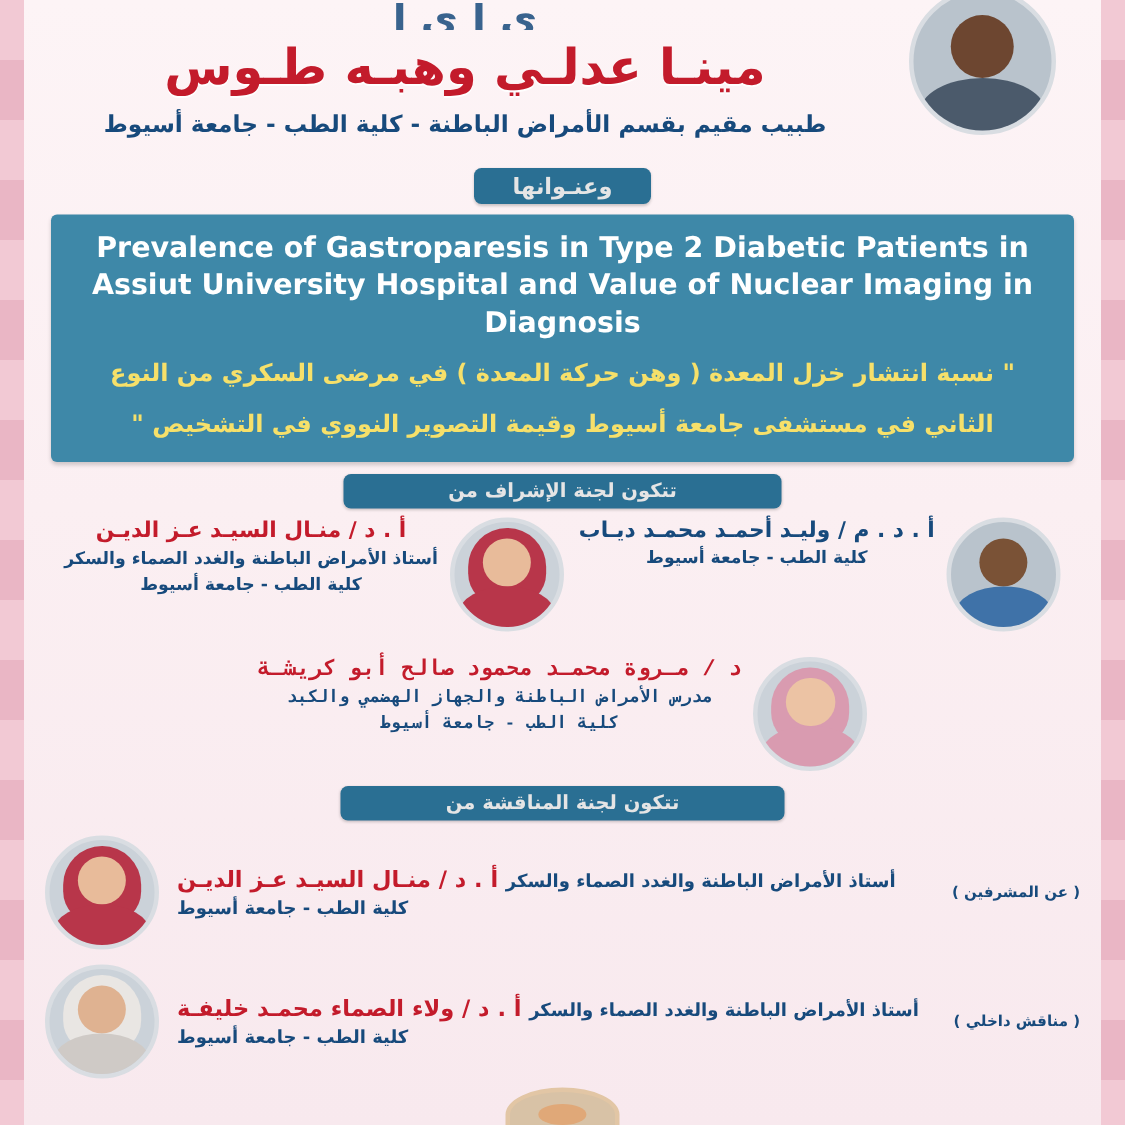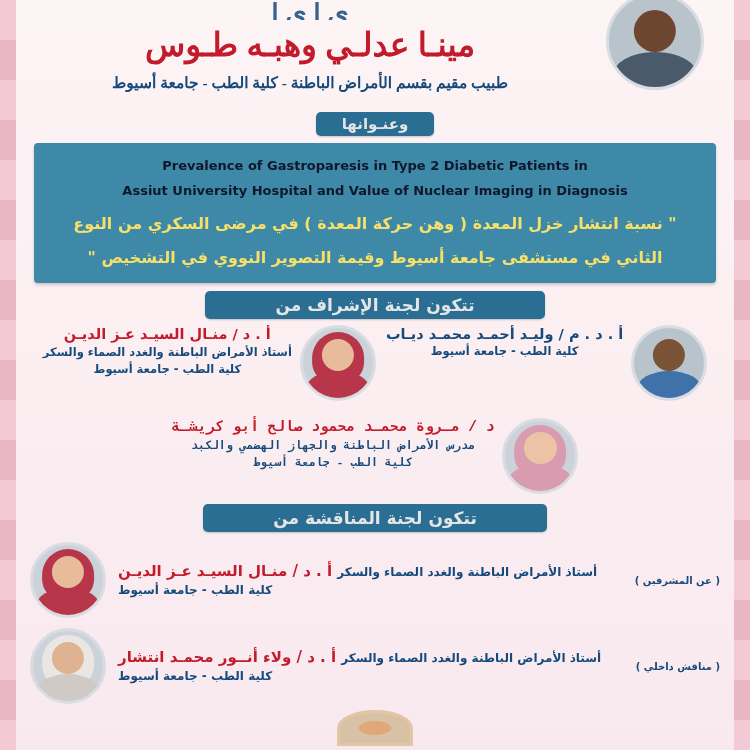--- a/index.html
+++ b/index.html
@@ -26,21 +26,21 @@
     background:repeating-linear-gradient(180deg,#f2c9d4 0 40px,#eab6c5 40px 80px);
   }
   .frame:after{
     content:"";position:absolute;right:-16px;top:0;width:16px;height:100%;
     background:repeating-linear-gradient(180deg,#f2c9d4 0 40px,#eab6c5 40px 80px);
   }
   .inner{position:absolute;left:16px;right:16px;top:0;bottom:0;}
 
   
   .top-strip{
-    position:relative;height:112px;font-family:Liberation Serif, serif;
+    position:relative;height:112px;
   }
   .top-clip{
     position:absolute;right:20px;top:-8px;width:118px;text-align:center;
   }
   .avatar{
     width:92px;height:92px;border-radius:50%;
     border:3px solid #d9dde2;
     background:#cfd6dc;
     position:relative;overflow:hidden;margin:0 auto;
   }
@@ -75,34 +75,34 @@
     letter-spacing:.5px;
   }
 
   
   .pill{
     margin:0 auto 0;width:fit-content;
     background:#2a6f93;color:#e5e5e5;border-radius:5px;
     padding:3px 26px;font-size:15px;font-weight:bold;
     box-shadow:0 1px 2px rgba(0,0,0,.2);
   }
-  .pill.wide{padding:4px 70px;font-size:17px;}
+  .pill.wide{padding:4px 70px;font-size:13px;}
 
   
   .title-panel{
     margin:7px 18px 0;
     background:#3e88a8;
     border-radius:4px;
     padding:10px 14px 12px;
     color:#fff;text-align:center;
     box-shadow:0 2px 3px rgba(0,0,0,.18);
   }
   .title-en{
-    direction:ltr;font-size:13px;line-height:25px;font-weight:bold;
-    color:#0f172a;
+    direction:ltr;font-size:19px;line-height:25px;font-weight:bold;
+    color:#ffffff;
   }
   .title-ar{
     margin-top:8px;font-size:16px;line-height:26px;font-weight:bold;
     color:#f6e06a;
   }
 
   
   .sec{margin-top:8px;}
   .row{
     display:flex;align-items:flex-start;justify-content:center;
@@ -233,21 +233,21 @@
           <div class="head" style="background:#e8bb9a;"></div>
           <div class="body" style="background:#b8364a;"></div>
         </div>
       </div>
 
       <div class="drow">
         <div class="tag">( مناقش داخلي )</div>
         <div class="dtext">
           <div>
             <span class="drole">أستاذ الأمراض الباطنة والغدد الصماء والسكر</span>
-            <span class="dname">أ . د / ولاء أنــور محمـد انتشار</span>
+            <span class="dname">أ . د / ولاء الصماء محمـد خليفـة</span>
           </div>
           <div class="dfac">كلية الطب - جامعة أسيوط</div>
         </div>
         <div class="avatar sm" style="background:#cbd2d9;">
           <div class="hijab" style="background:#e9e6e3;"></div>
           <div class="head" style="background:#dfb291;"></div>
           <div class="body" style="background:#cfcac6;"></div>
         </div>
       </div>
 

